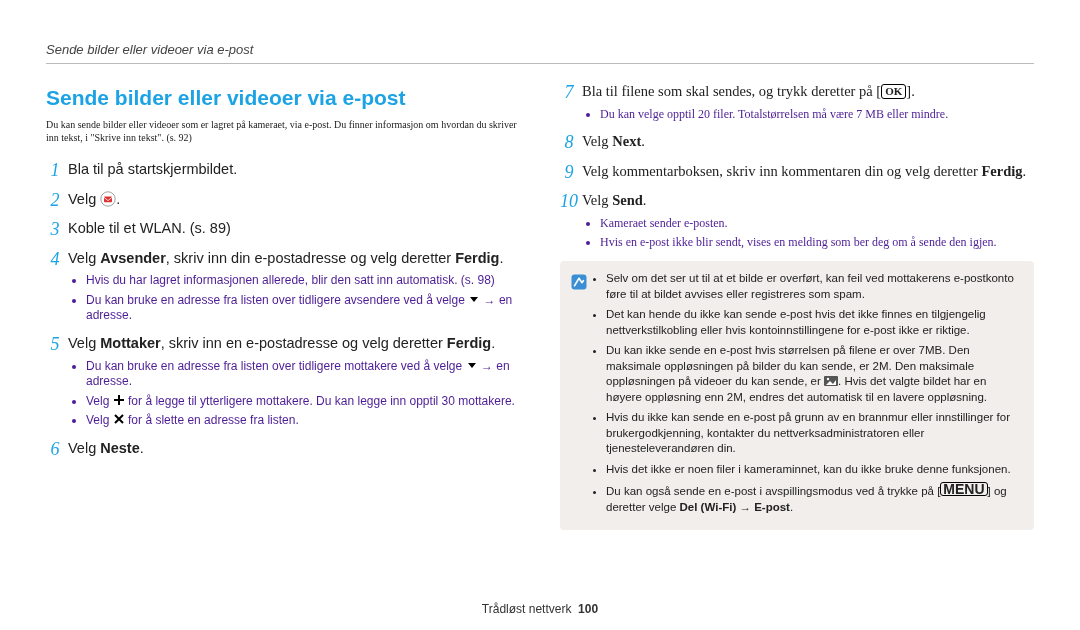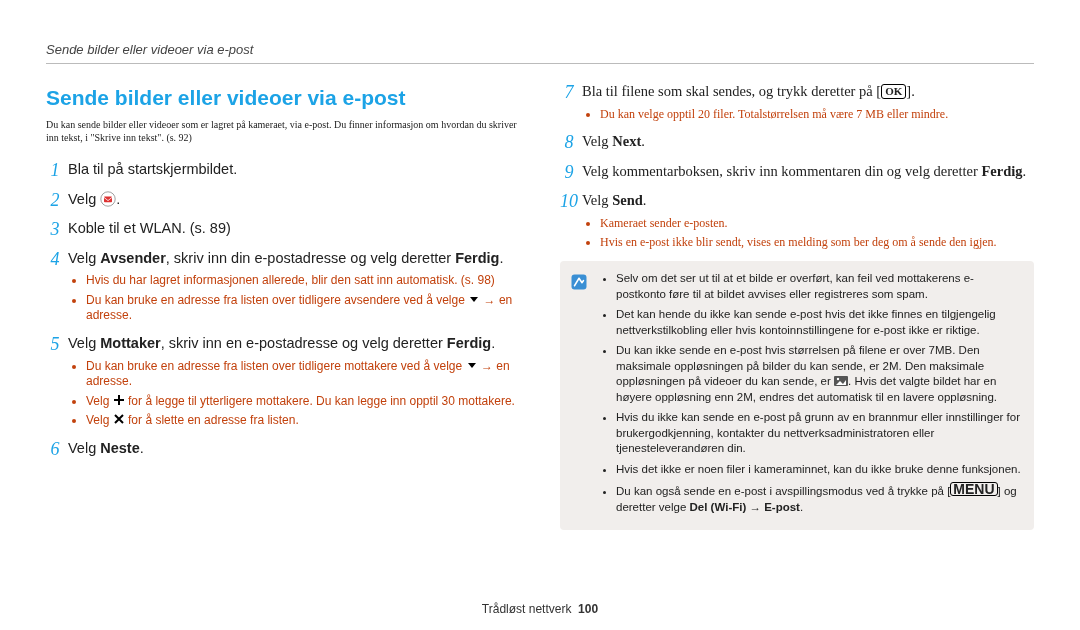--- a/index.html
+++ b/index.html
@@ -77,30 +77,29 @@
     width: 18px;
     text-align: center;
   }
   .step-sub {
     list-style: disc;
     margin: 5px 0 2px 0;
     padding-left: 18px;
   }
   .step-sub li {
     font-size: 12px;
-    color: #c2410c;
+    color: #4c1d95;
     margin-bottom: 4px;
     line-height: 1.3;
   }
   .infobox {
     display: flex;
     background: #f1eeec;
     border-radius: 4px;
     padding: 10px 12px 10px 8px;
-    gap: 10px;
     margin-top: 8px;
   }
   .infobox .icon-col {
     flex: 0 0 22px;
     display: flex;
     align-items: flex-start;
     justify-content: center;
     padding-top: 2px;
   }
   .infobox ul {

